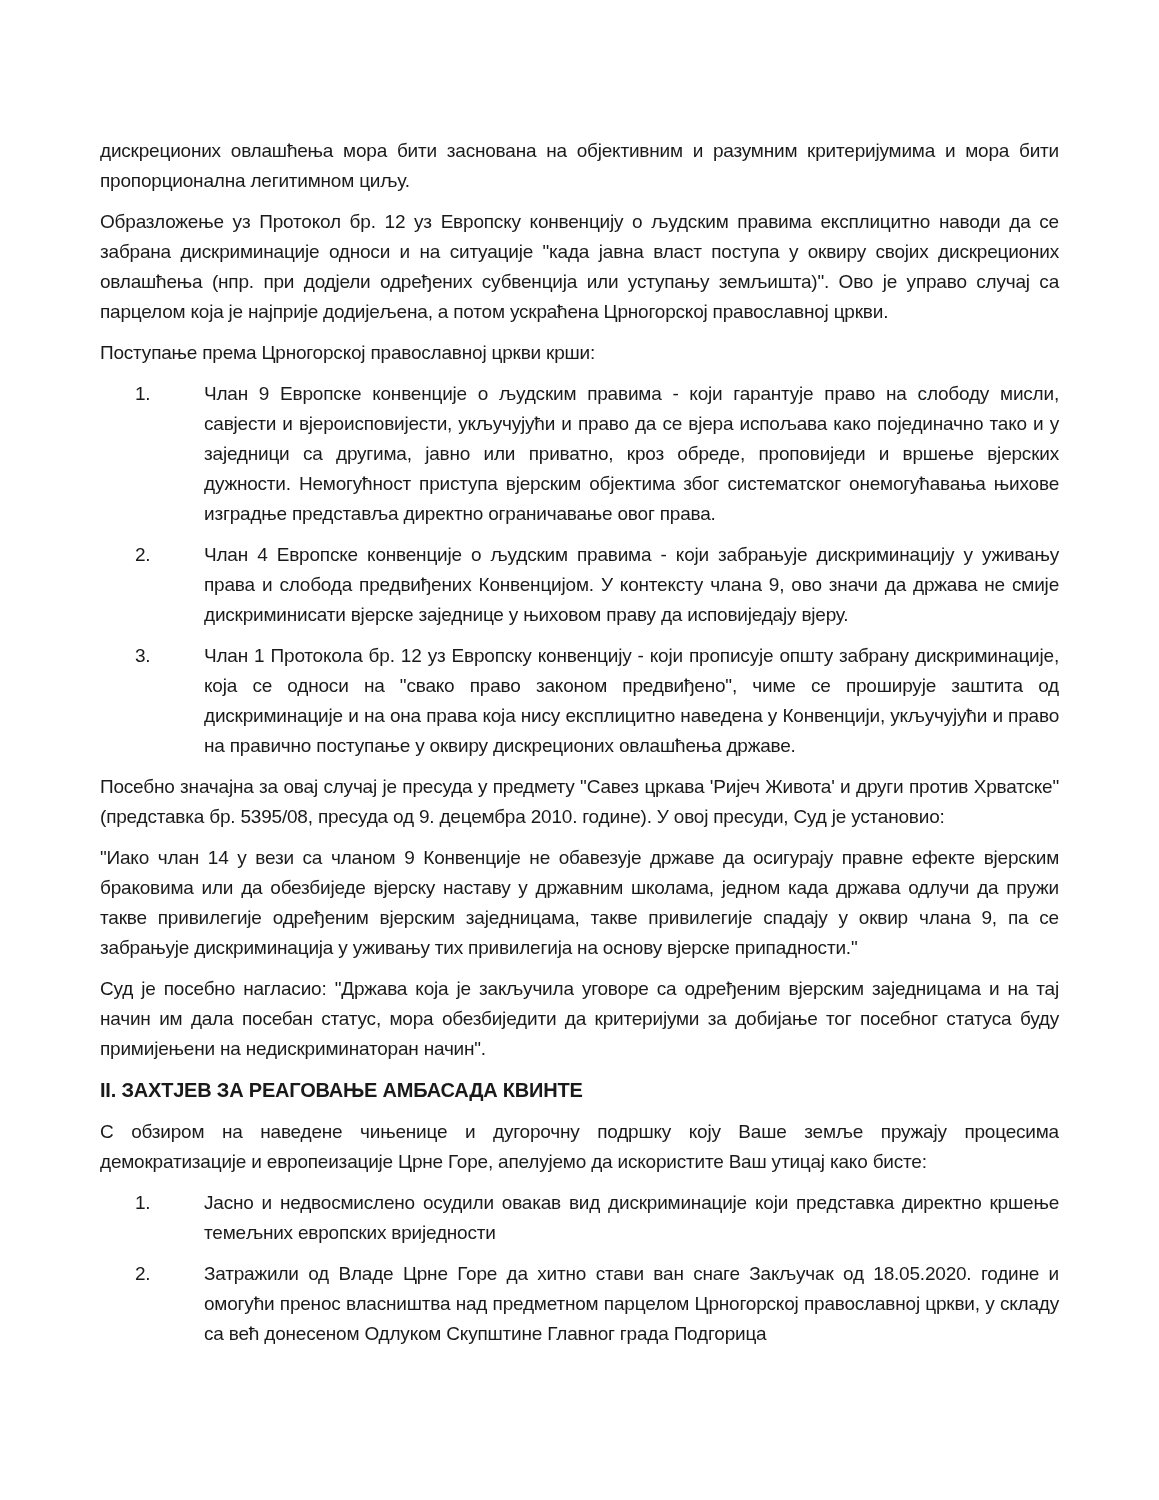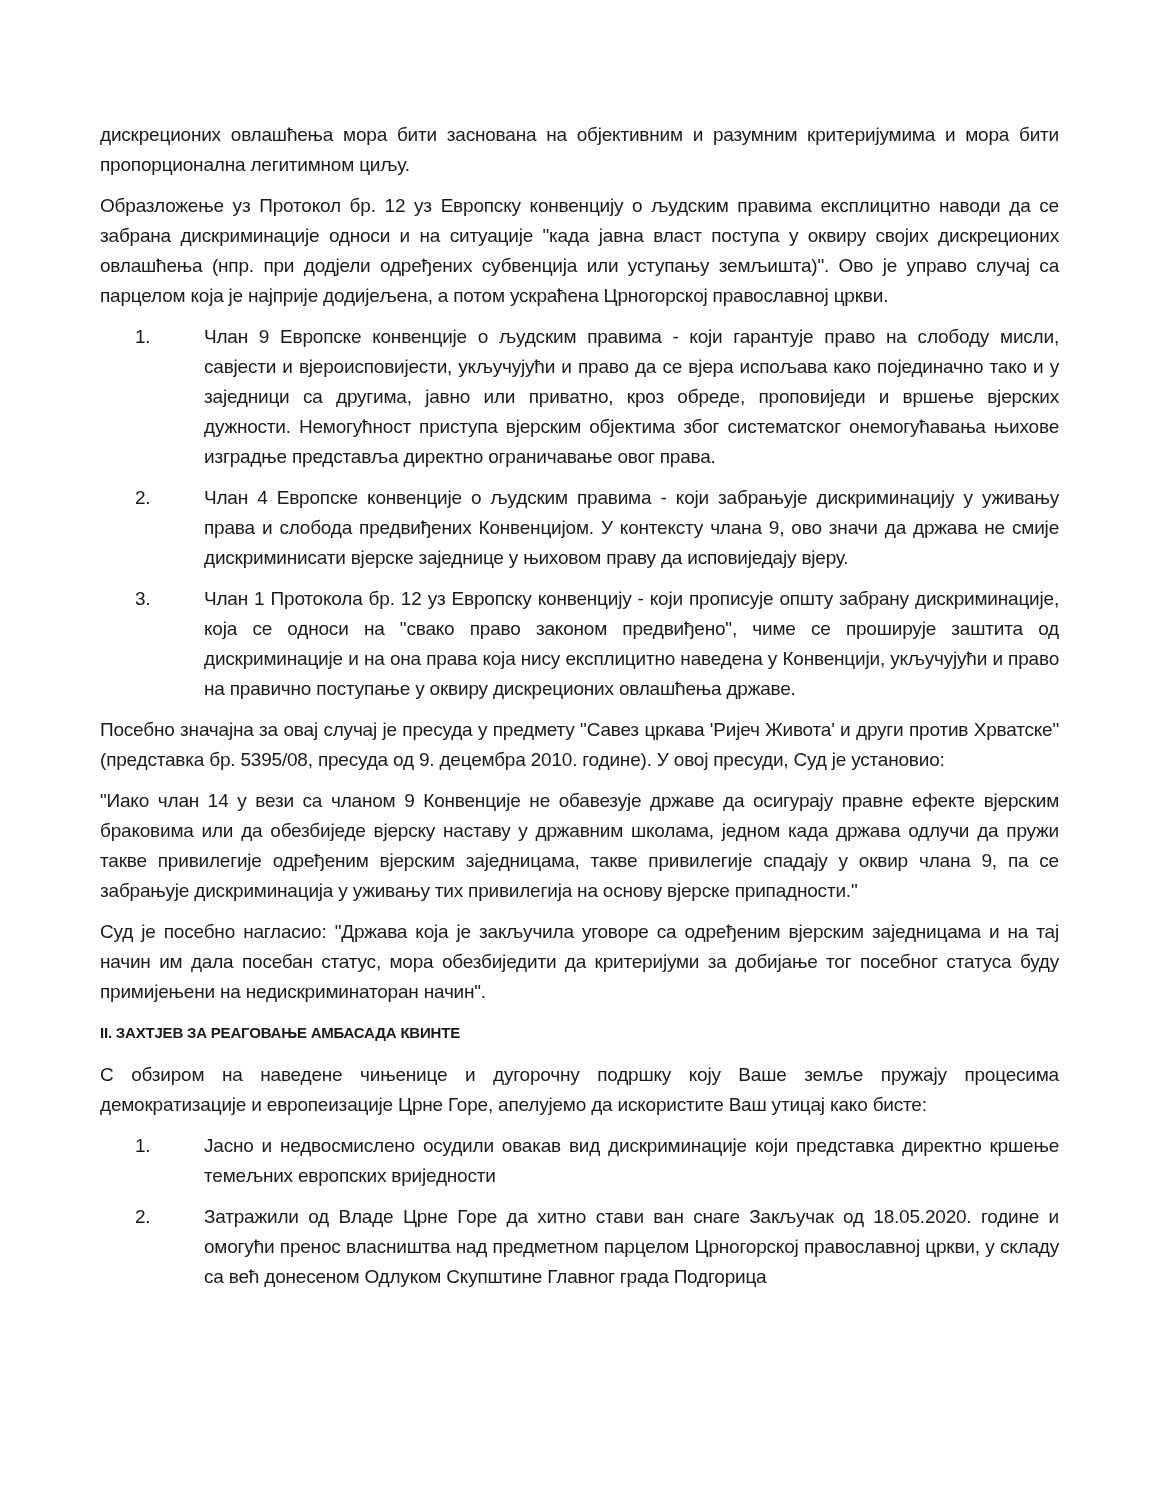--- a/index.html
+++ b/index.html
@@ -8,33 +8,33 @@
     position: relative;
     width: 1159px;
     height: 1500px;
     background: #ffffff;
     font-family: "Liberation Sans", "DejaVu Sans", sans-serif;
     overflow: hidden;
   }
   .content {
     position: absolute;
     left: 100px;
-    top: 120px;
+    top: 136px;
     width: 959px;
     color: #1a1a1a;
     font-size: 19px;
     line-height: 30px;
     letter-spacing: -0.2px;
   }
   p.para {
     margin: 0 0 11px 0;
     text-align: justify;
   }
   .heading {
-    font-size: 15px;
+    font-size: 20px;
     font-weight: bold;
     margin: 6px 0 12px 0;
     text-align: left;
   }
   .olist { margin: 0 0 1px 0; }
   .li {
     display: flex;
     margin: 0 0 11px 0;
   }
   .li-num {
@@ -50,20 +50,21 @@
 </head>
 <body>
 
 <div class="page">
   <div class="content">
 
     <p class="para">дискреционих овлашћења мора бити заснована на објективним и разумним критеријумима и мора бити пропорционална легитимном циљу.</p>
 
     <p class="para">Образложење уз Протокол бр. 12 уз Европску конвенцију о људским правима експлицитно наводи да се забрана дискриминације односи и на ситуације "када јавна власт поступа у оквиру својих дискреционих овлашћења (нпр. при додјели одређених субвенција или уступању земљишта)". Ово је управо случај са парцелом која је најприје додијељена, а потом ускраћена Црногорској православној цркви.</p>
 
+    <p class="para">Поступање према Црногорској православној цркви крши:</p>
 
     <div class="olist">
       <div class="li">
         <span class="li-num">1.</span>
         <span class="li-text">Члан 9 Европске конвенције о људским правима - који гарантује право на слободу мисли, савјести и вјероисповијести, укључујући и право да се вјера испољава како појединачно тако и у заједници са другима, јавно или приватно, кроз обреде, проповиједи и вршење вјерских дужности. Немогућност приступа вјерским објектима због систематског онемогућавања њихове изградње представља директно ограничавање овог права.</span>
       </div>
       <div class="li">
         <span class="li-num">2.</span>
         <span class="li-text">Члан 4 Европске конвенције о људским правима - који забрањује дискриминацију у уживању права и слобода предвиђених Конвенцијом. У контексту члана 9, ово значи да држава не смије дискриминисати вјерске заједнице у њиховом праву да исповиједају вјеру.</span>
       </div>

